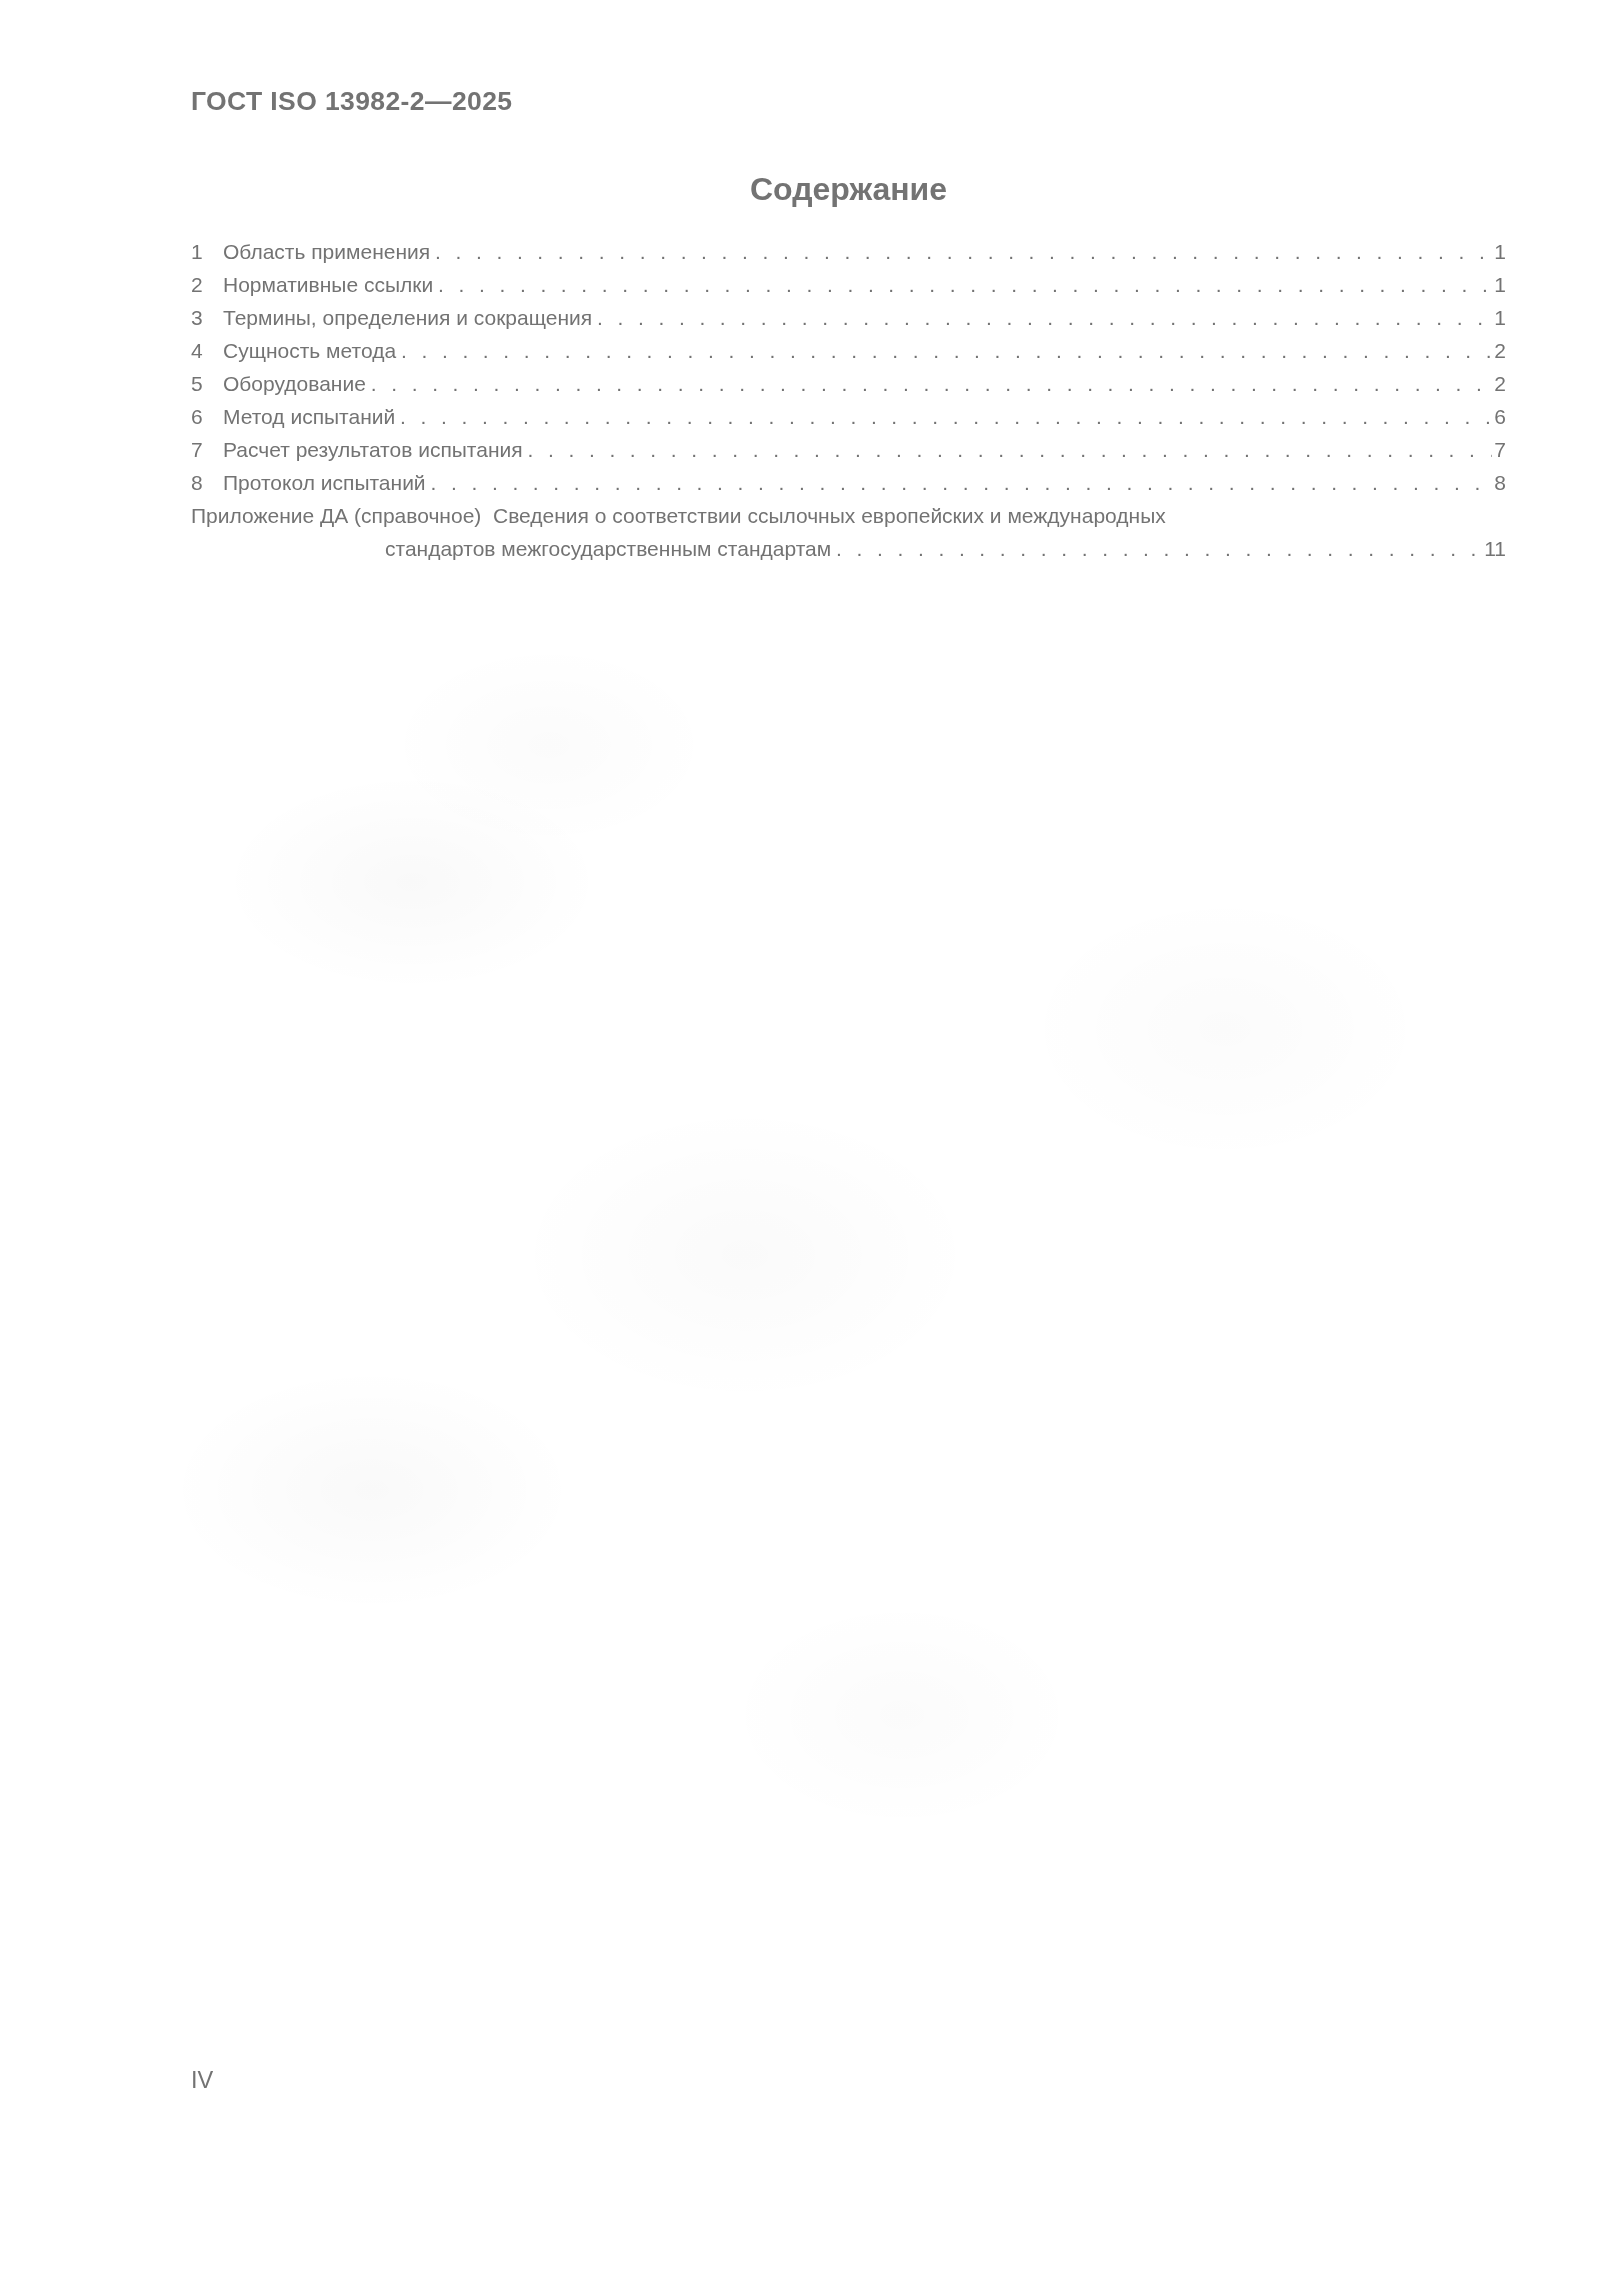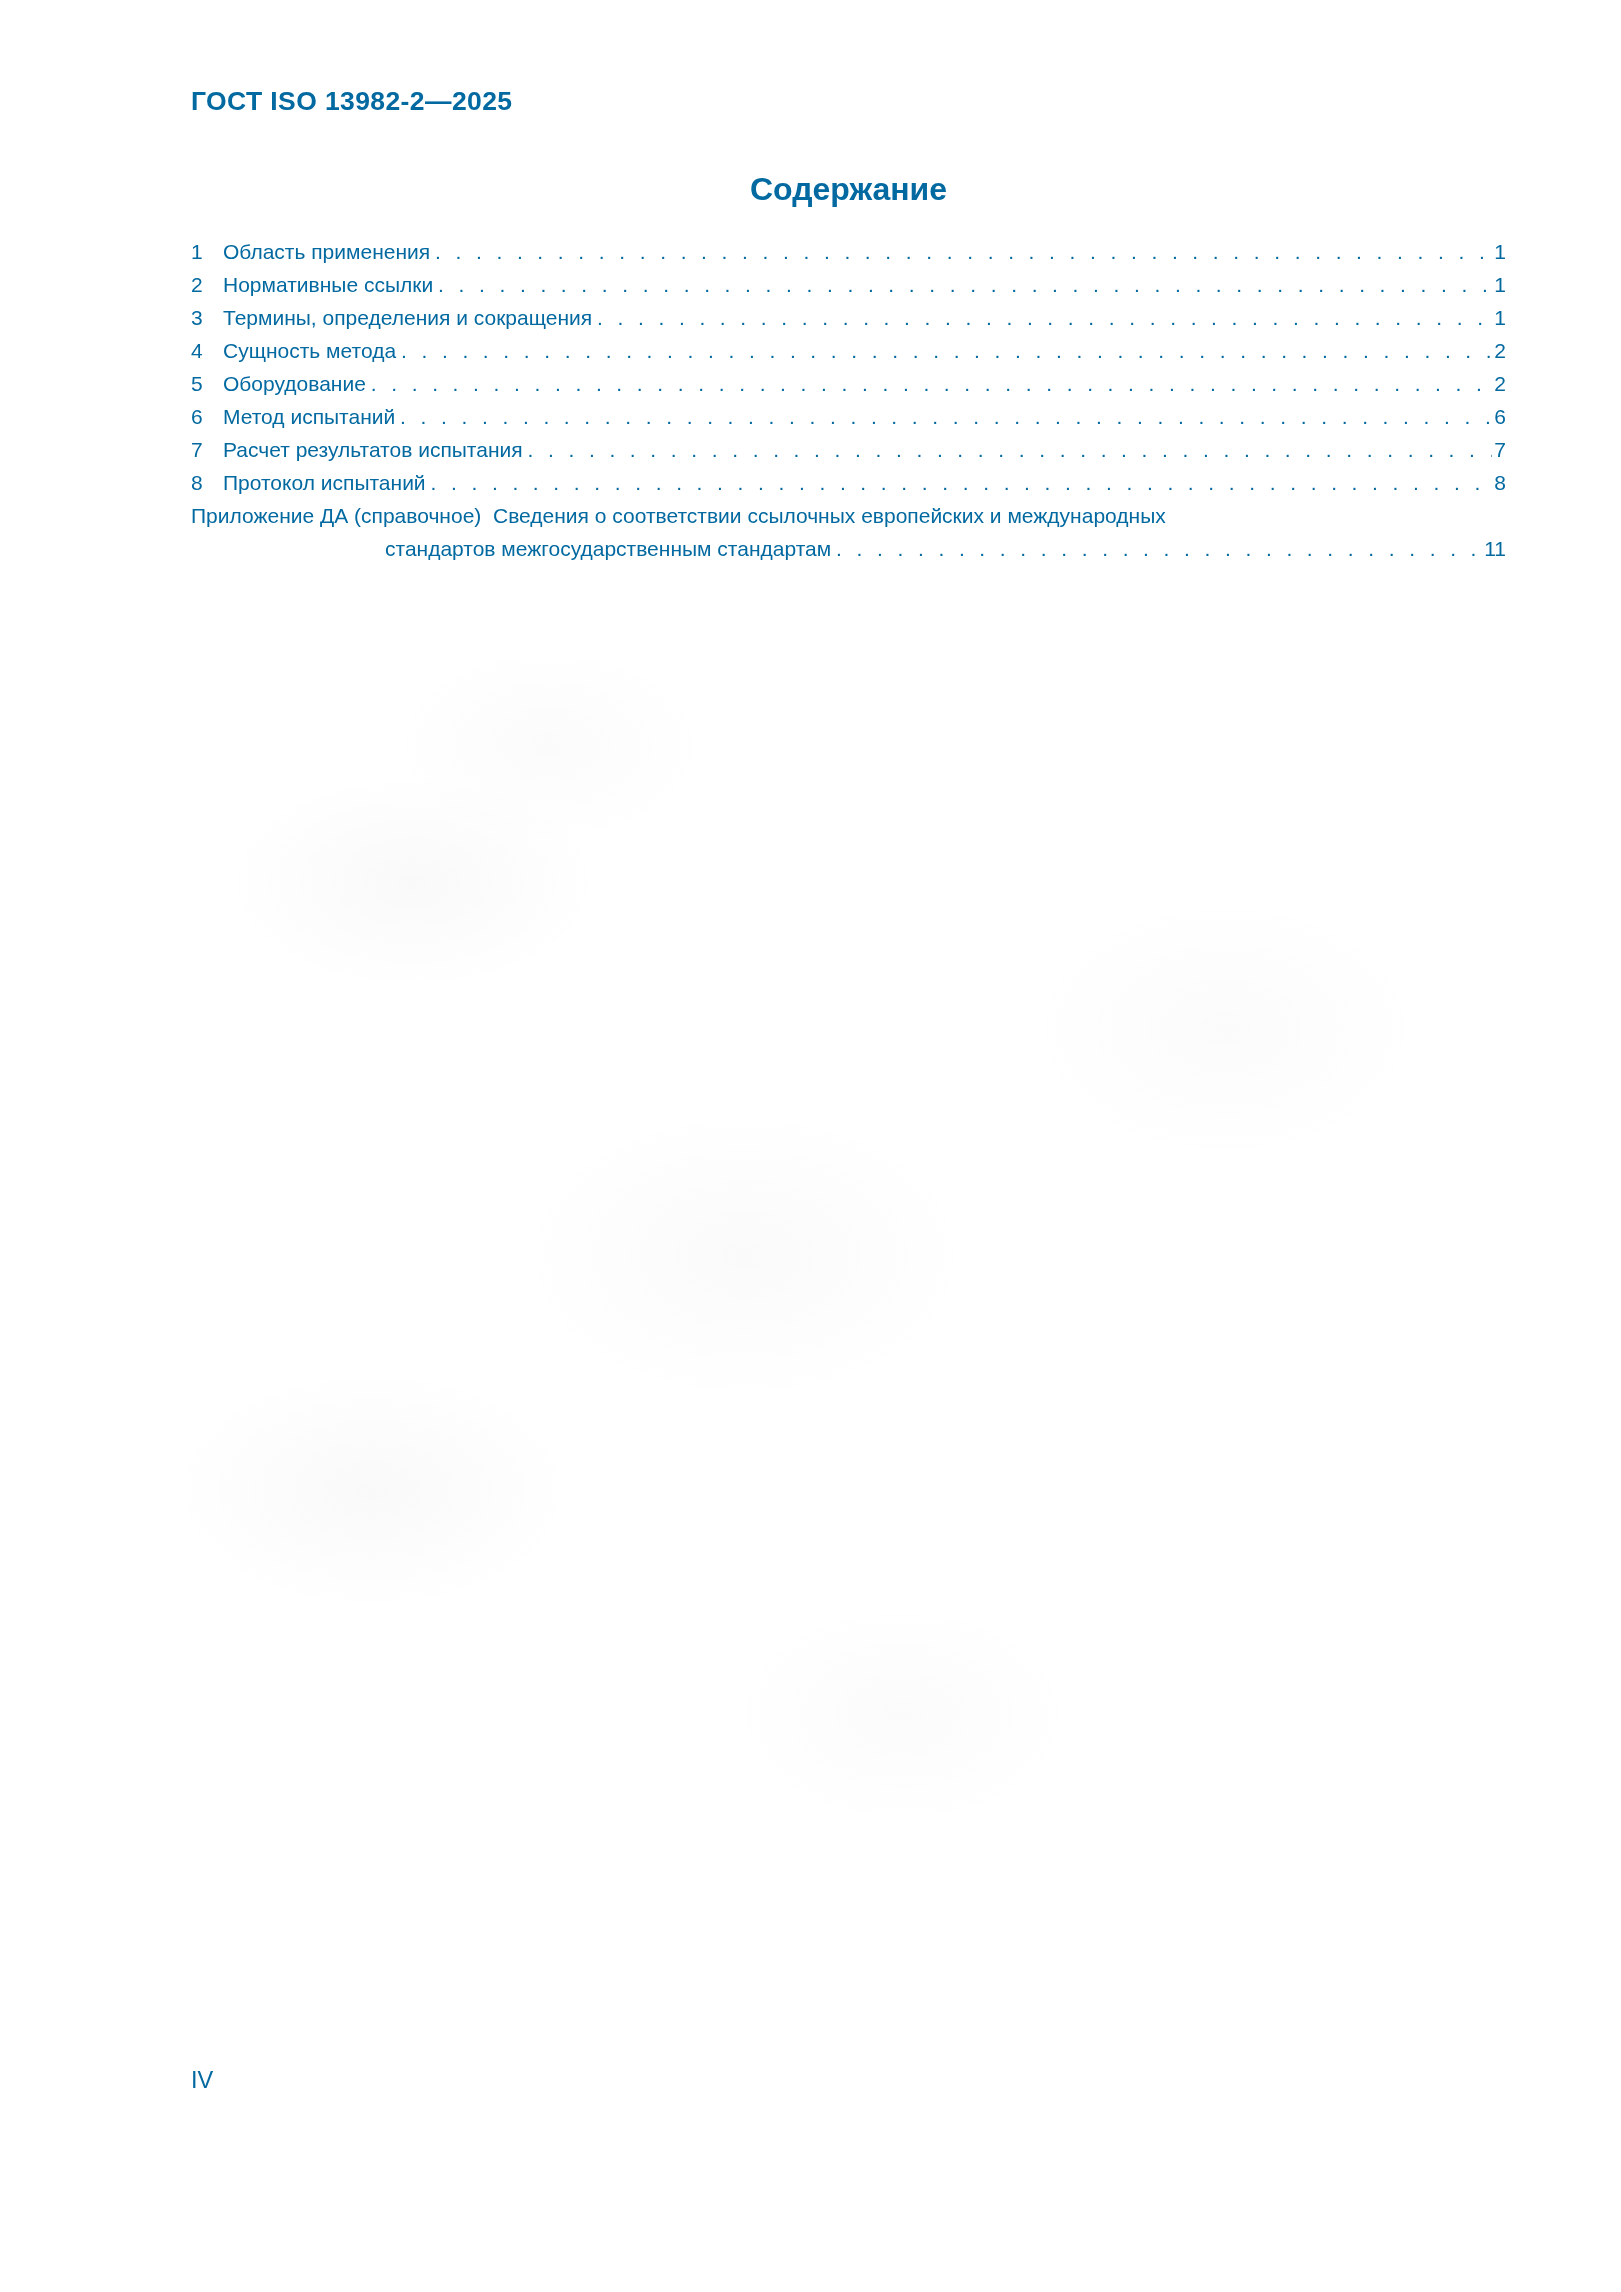--- a/index.html
+++ b/index.html
@@ -8,21 +8,21 @@
     background: #ffffff;
   }
   .page {
     position: relative;
     width: 1621px;
     height: 2293px;
     background: #ffffff;
     box-sizing: border-box;
     padding: 85px 115px 0 191px;
     font-family: "Liberation Sans", "DejaVu Sans", sans-serif;
-    color: #0369a1;
+    color: #737373;
     overflow: hidden;
   }
   .scan-noise {
     position: absolute;
     inset: 0;
     pointer-events: none;
     background:
       radial-gradient(274px 157px at 412px 882px,  rgba(0,0,0,0.022), transparent 70%),
       radial-gradient(333px 216px at 745px 1255px, rgba(0,0,0,0.018), transparent 70%),
       radial-gradient(294px 176px at 372px 1490px, rgba(0,0,0,0.022), transparent 70%),

